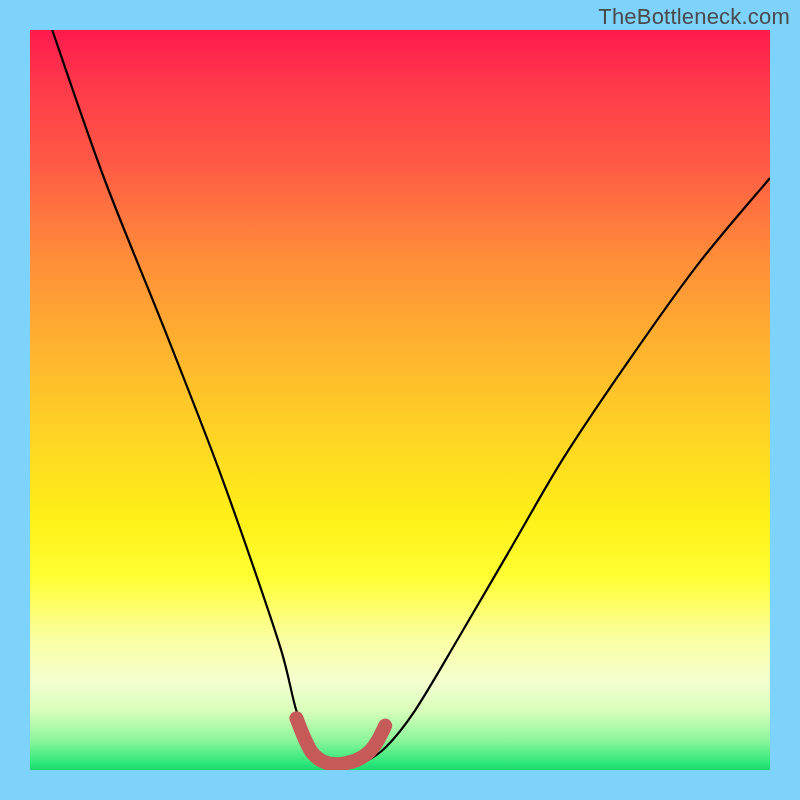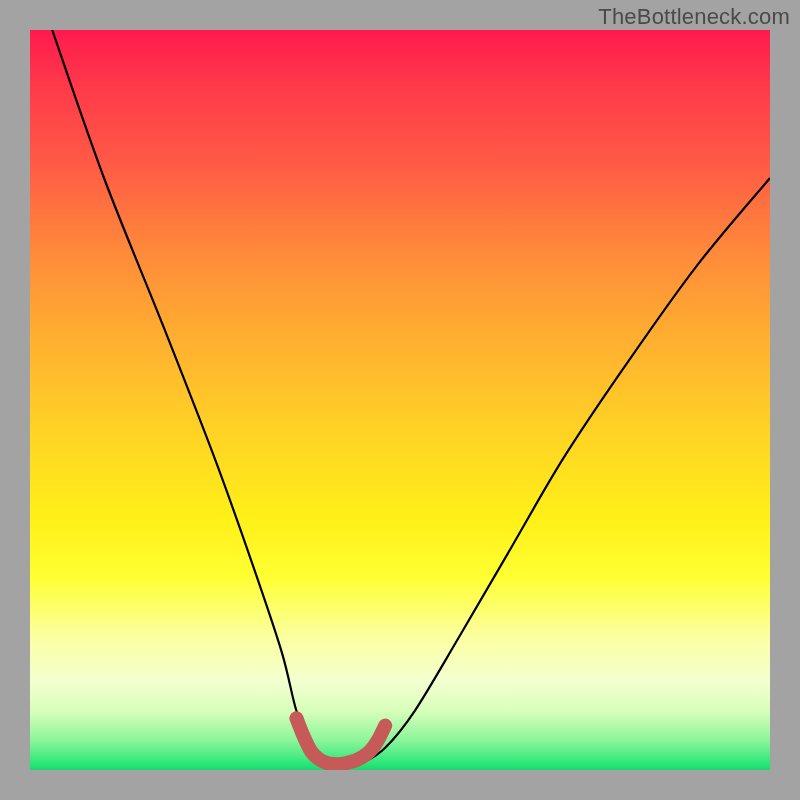--- a/index.html
+++ b/index.html
@@ -9,21 +9,21 @@
     height: 800px;
     background: #000;
     overflow: hidden;
   }
   .frame {
     position: absolute;
     left: 0;
     top: 0;
     width: 800px;
     height: 800px;
-    background: #a3a3a3;
+    background: #7dd3fc;
   }
   .plot {
     position: absolute;
     left: 30px;
     top: 30px;
     width: 740px;
     height: 740px;
     
     background: linear-gradient(to bottom,
       #ff1a4d 0%,

